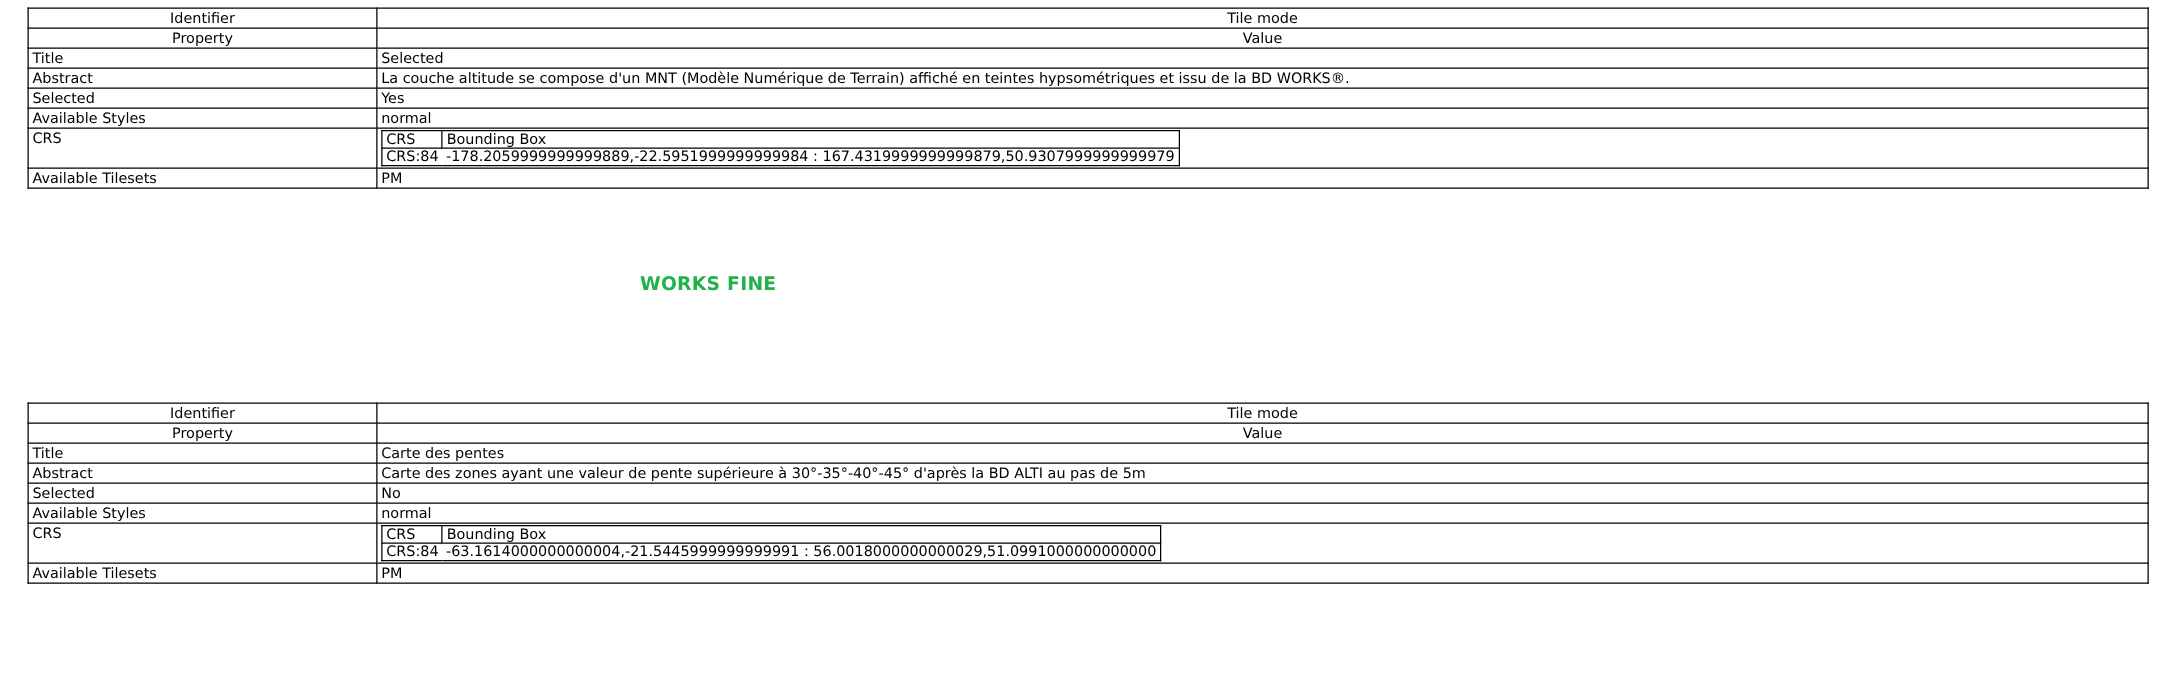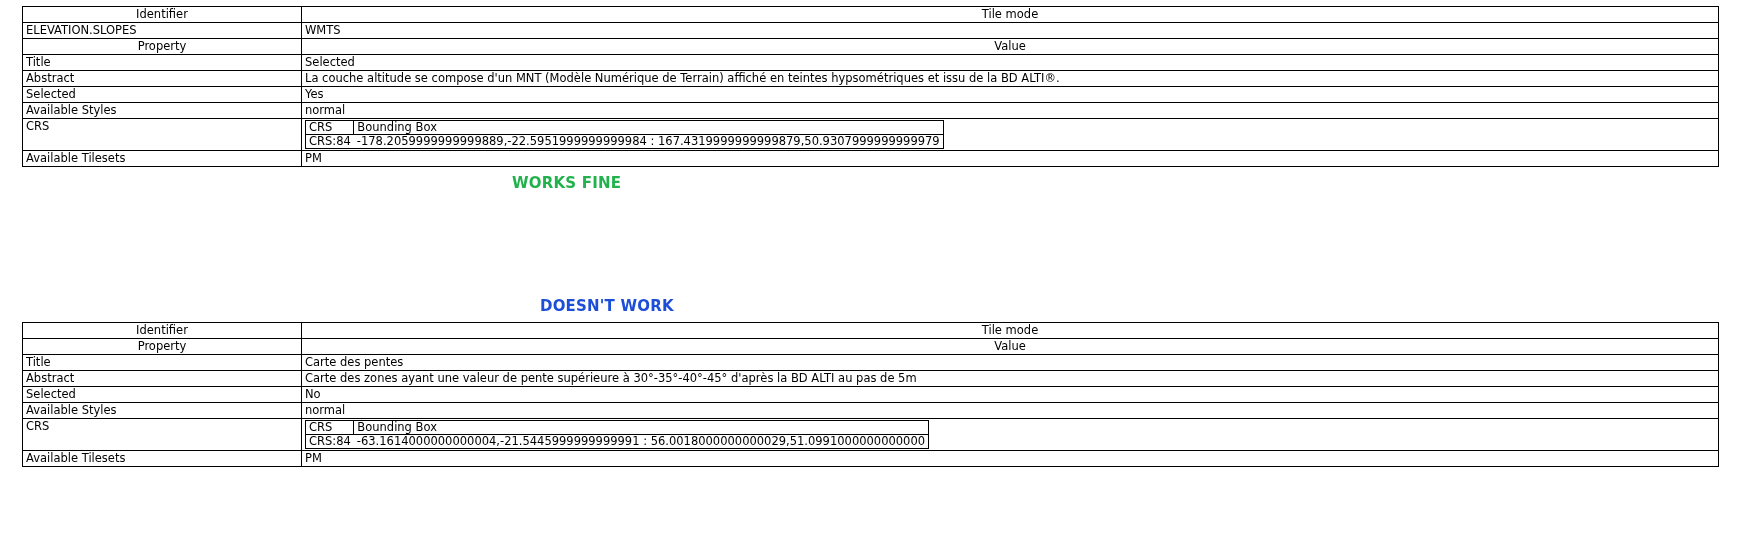--- a/index.html
+++ b/index.html
@@ -84,20 +84,21 @@
     position: absolute;
     left: 22px;
     top: 322px;
   }
 
   .status-label {
     position: absolute;
     font-weight: bold;
     font-size: 15px;
     letter-spacing: 0.2px;
+    margin-top: 44px;
   }
   .status-works {
     left: 512px;
     top: 174px;
     color: #22b24c;
   }
   .status-broken {
     left: 540px;
     top: 297px;
     color: #1d4ed8;
@@ -132,34 +133,30 @@
       <colgroup>
           <col class="col-left">
           <col class="col-right">
         </colgroup>
       <tbody>
           <tr>
         <td class="hdr-cell">Identifier</td>
         <td class="hdr-cell">Tile mode</td>
       </tr>
       <tr>
-        <td>ELEVATION.SLOPES</td>
-        <td>WMTS</td>
-      </tr>
-      <tr>
         <td class="hdr-cell">Property</td>
         <td class="hdr-cell">Value</td>
       </tr>
       <tr>
         <td>Title</td>
         <td>Selected</td>
       </tr>
       <tr>
         <td>Abstract</td>
-        <td>La couche altitude se compose d'un MNT (Modèle Numérique de Terrain) affiché en teintes hypsométriques et issu de la BD ALTI®.</td>
+        <td>La couche altitude se compose d'un MNT (Modèle Numérique de Terrain) affiché en teintes hypsométriques et issu de la BD WORKS®.</td>
       </tr>
       <tr>
         <td>Selected</td>
         <td>Yes</td>
       </tr>
       <tr>
         <td>Available Styles</td>
         <td>normal</td>
       </tr>
       <tr>

